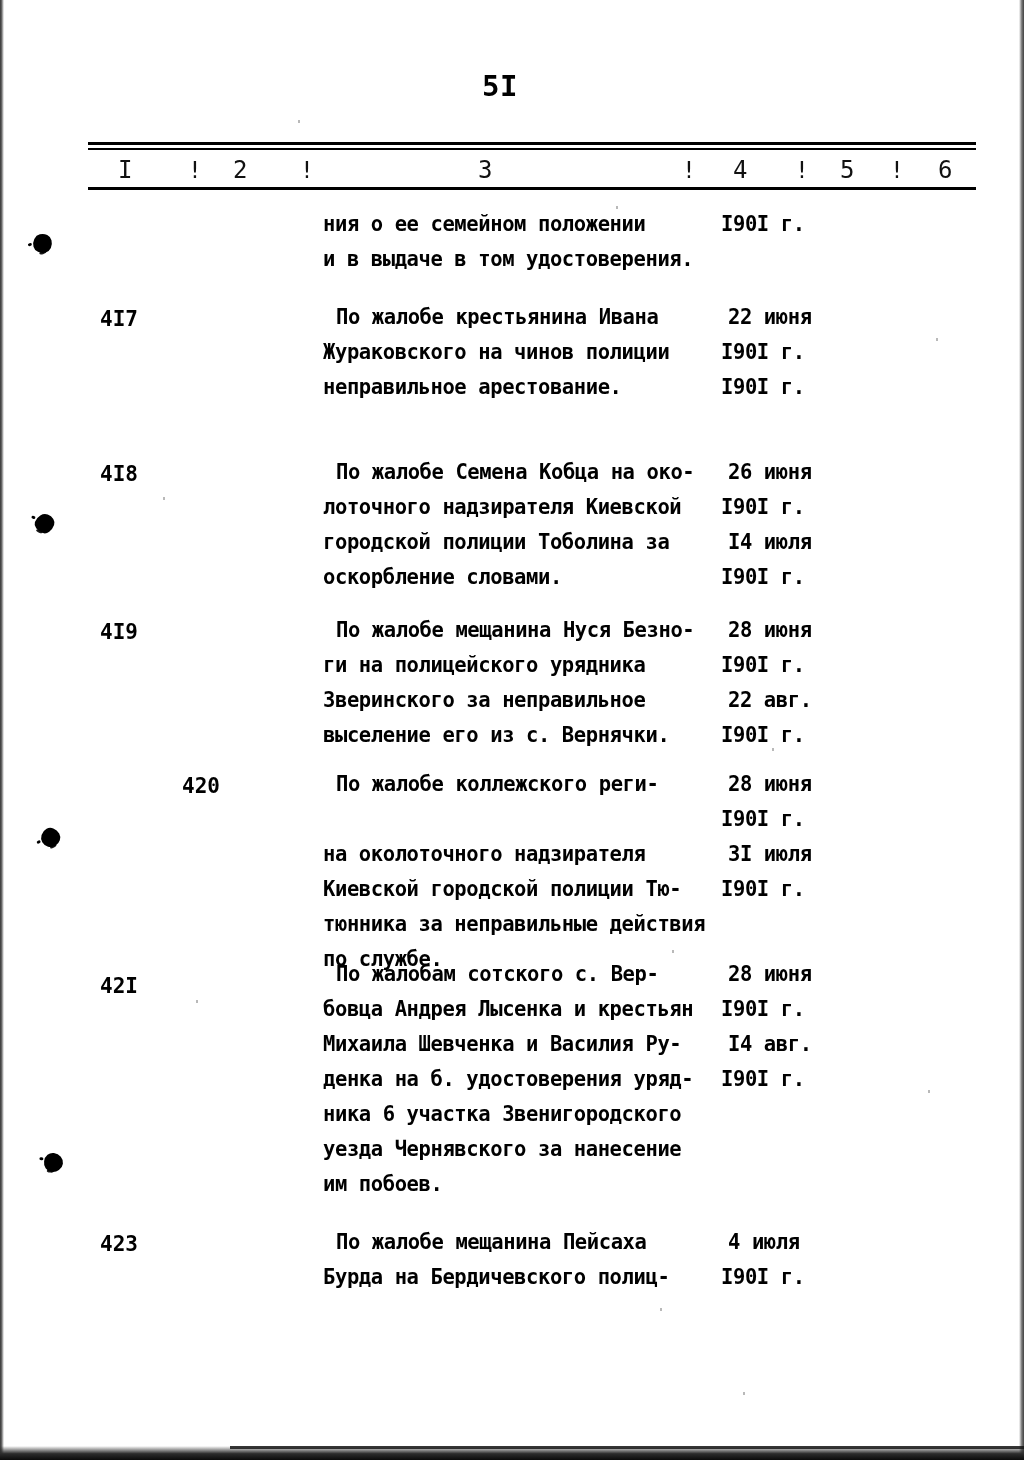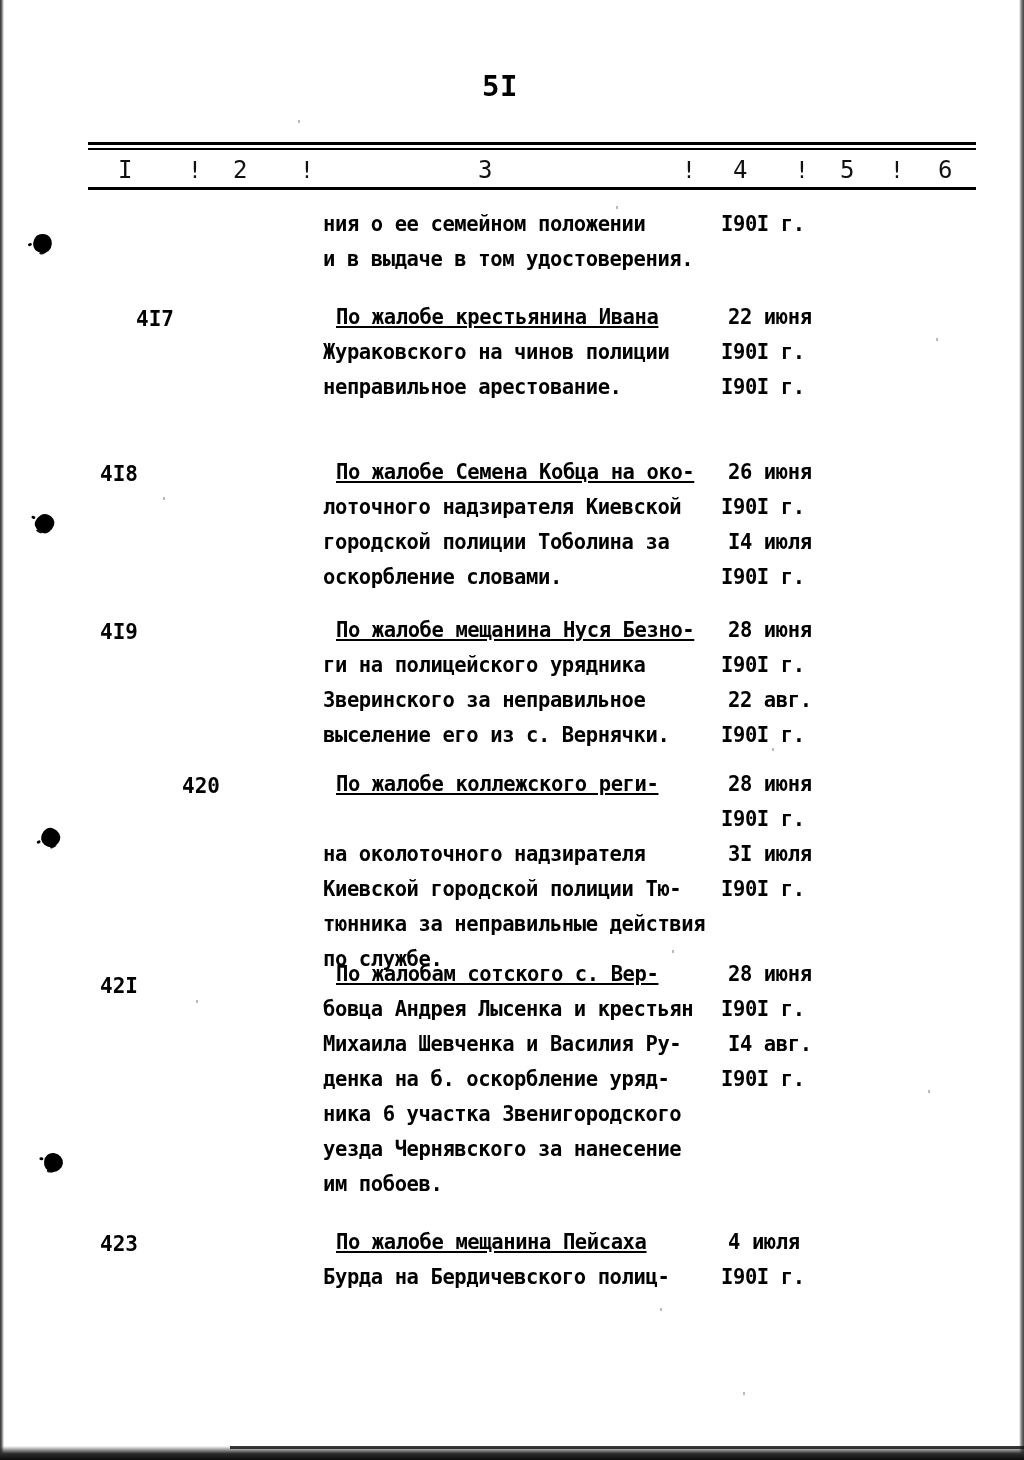--- a/index.html
+++ b/index.html
@@ -102,21 +102,21 @@
 
   .ltext {
     position: absolute;
     left: 287px;
     font-family: "DejaVu Sans Mono", "Liberation Mono", monospace;
     font-weight: bold;
     font-size: 20.5px;
     letter-spacing: -0.4px;
     white-space: pre;
   }
-  .ltext.indent { left: 300px; text-decoration: underline; }
+  .ltext.indent { left: 300px; }
 
   .ldate {
     position: absolute;
     left: 685px;
     font-family: "DejaVu Sans Mono", "Liberation Mono", monospace;
     font-weight: bold;
     font-size: 20.5px;
     letter-spacing: -0.4px;
     white-space: pre;
   }
@@ -201,21 +201,21 @@
           <div class="line">
             <span class="ltext">ния о ее семейном положении</span>
             <span class="ldate">I90I г.</span>
           </div>
           <div class="line">
             <span class="ltext">и в выдаче в том удостоверения.</span>
           </div>
         </div>
       </div>
       <div class="row" style="top: 305px;">
-        <div class="row-num" style="top: 2px; margin-left: 36px;">4I7</div>
+        <div class="row-num" style="top: 2px;">4I7</div>
         <div class="row-body">
           <div class="line">
             <span class="ltext indent">По жалобе крестьянина Ивана</span>
             <span class="ldate pushed">22 июня</span>
           </div>
           <div class="line">
             <span class="ltext">Жураковского на чинов полиции</span>
             <span class="ldate">I90I г.</span>
           </div>
           <div class="line">
@@ -301,21 +301,21 @@
           </div>
           <div class="line">
             <span class="ltext">бовца Андрея Лысенка и крестьян</span>
             <span class="ldate">I90I г.</span>
           </div>
           <div class="line">
             <span class="ltext">Михаила Шевченка и Василия Ру-</span>
             <span class="ldate pushed">I4 авг.</span>
           </div>
           <div class="line">
-            <span class="ltext">денка на б. оскорбление уряд-</span>
+            <span class="ltext">денка на б. удостоверения уряд-</span>
             <span class="ldate">I90I г.</span>
           </div>
           <div class="line">
             <span class="ltext">ника 6 участка Звенигородского</span>
           </div>
           <div class="line">
             <span class="ltext">уезда Чернявского за нанесение</span>
           </div>
           <div class="line">
             <span class="ltext">им побоев.</span>

